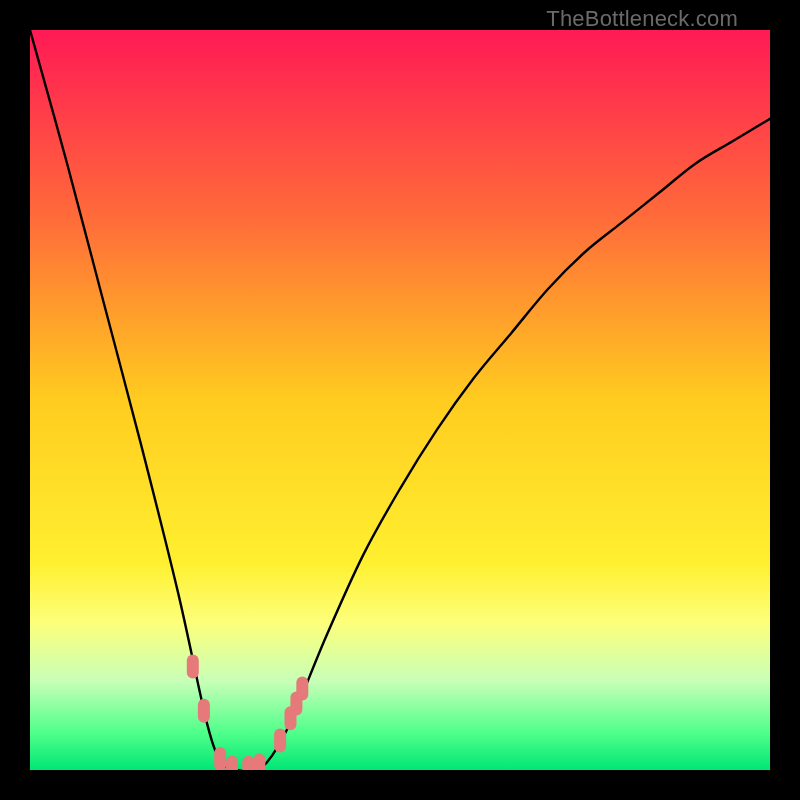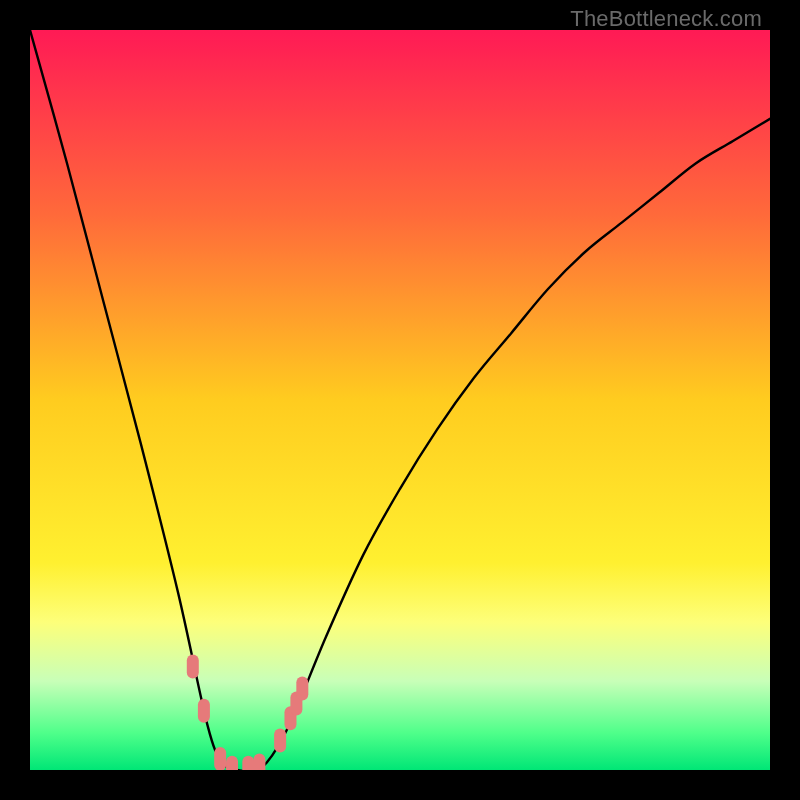--- a/index.html
+++ b/index.html
@@ -8,21 +8,20 @@
     width: 800px;
     height: 800px;
     background: #000;
     overflow: hidden;
   }
   .stage {
     position: relative;
     width: 752px;
     height: 800px;
     background: #000;
-    padding-left: 24px;
   }
   .plot {
     position: absolute;
     left: 30px;
     top: 30px;
     width: 740px;
     height: 740px;
     overflow: hidden;
   }
   .gradient {

